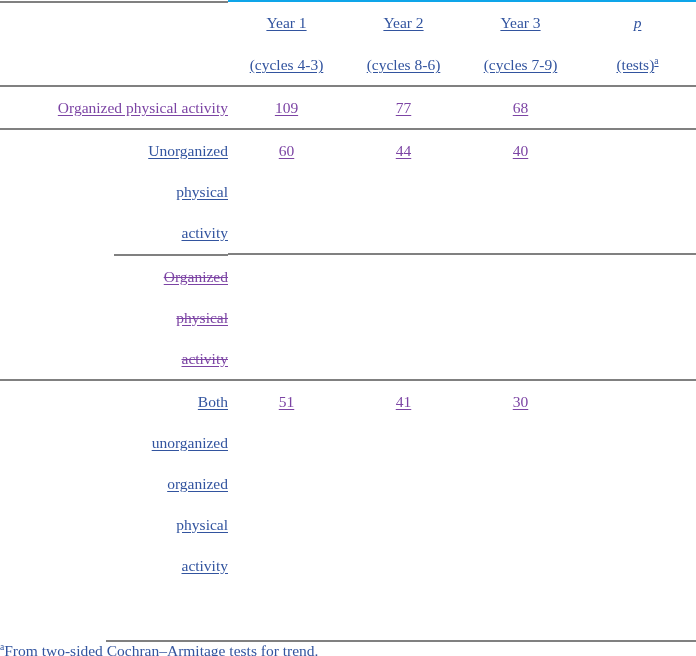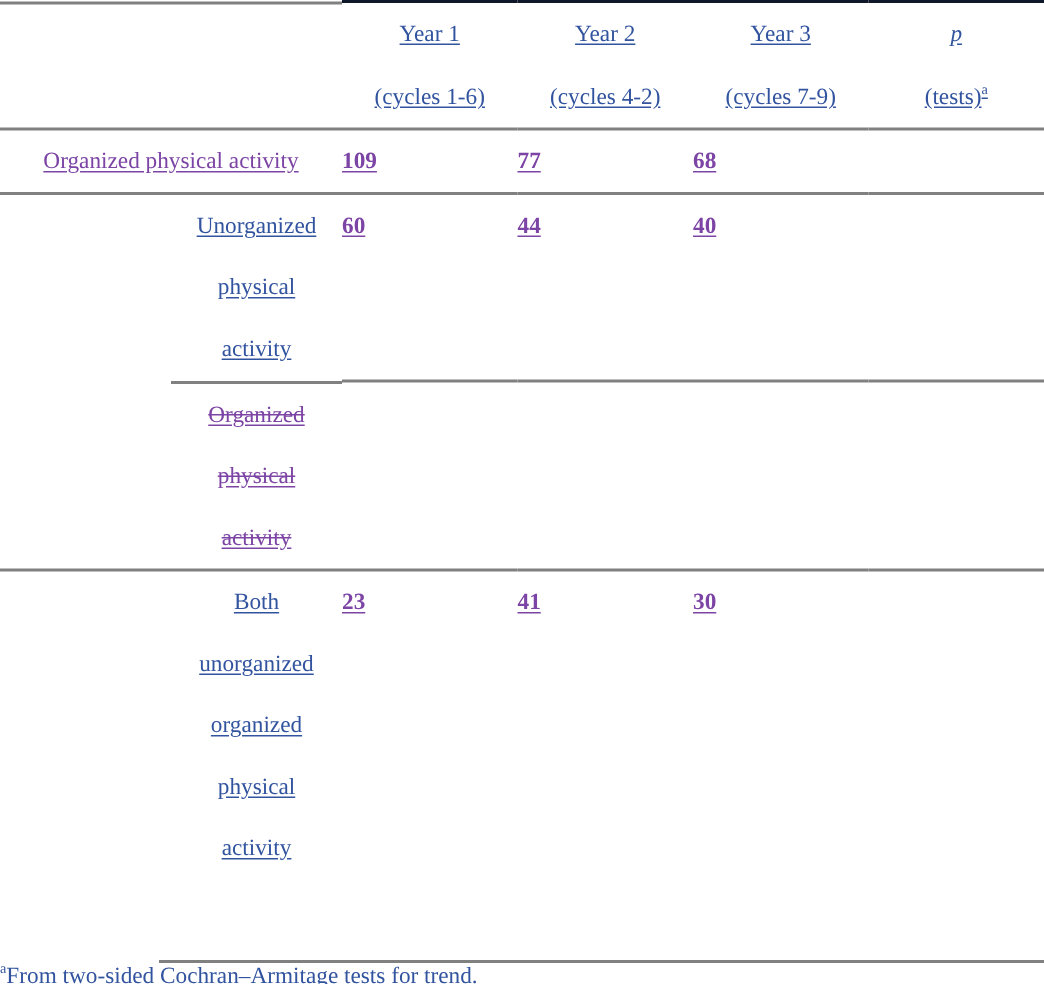--- a/index.html
+++ b/index.html
@@ -35,45 +35,45 @@
   col.c-p       { width: 117px; }
 
   td {
     padding: 0;
     vertical-align: top;
     line-height: 41px;
     height: 41px;
   }
 
   
-  .rule-top td        { border-top: 2px solid #0f172a; }
+  .rule-top td        { border-top: 2px solid #0ea5e9; }
   .rule-full td       { border-top: 2px solid #808080; }
   .rule-indent td.lab { border-top: none; }
   .rule-indent td.lab .pad-rule { border-top: 2px solid #808080; }
 
   
   .blue   { color: #32549f; }
   .purple { color: #7c44a4; }
 
   .u  { text-decoration: underline; text-underline-offset: 2px; }
   .su { text-decoration: underline line-through; text-underline-offset: 2px; }
 
   .hdr {
     text-align: center;
     white-space: nowrap;
   }
   .hdr .u { text-decoration: underline; }
 
   .num {
+    text-align: center;
     white-space: nowrap;
-    font-weight: bold;
   }
 
   .lab {
-    text-align: center;
+    text-align: right;
     white-space: nowrap;
   }
 
   
   .indent { padding-left: 114px; }
   .flush  { padding-left: 0px; }
 
   .ital { font-style: italic; }
 
   sup {
@@ -133,24 +133,24 @@
           <span class="blue u">Year 3</span>
         </td>
         <td class="hdr">
           <span class="blue u ital">p</span>
         </td>
       </tr>
 
       <tr>
         <td class="lab">&nbsp;</td>
         <td class="hdr">
-          <span class="blue u">(cycles 1-6)</span>
-        </td>
-        <td class="hdr">
-          <span class="blue u">(cycles 4-2)</span>
+          <span class="blue u">(cycles 4-3)</span>
+        </td>
+        <td class="hdr">
+          <span class="blue u">(cycles 8-6)</span>
         </td>
         <td class="hdr">
           <span class="blue u">(cycles 7-9)</span>
         </td>
         <td class="hdr">
           <span class="blue u">(tests)</span><sup class="blue u">a</sup>
         </td>
       </tr>
 
 
@@ -242,21 +242,21 @@
         <td class="num">&nbsp;</td>
         <td class="num">&nbsp;</td>
         <td class="num">&nbsp;</td>
       </tr>
 
       <tr class="rule-full">
         <td class="lab indent">
           <span class="blue u">Both </span>
         </td>
         <td class="num">
-          <span class="purple u">23</span>
+          <span class="purple u">51</span>
         </td>
         <td class="num">
           <span class="purple u">41</span>
         </td>
         <td class="num">
           <span class="purple u">30</span>
         </td>
         <td class="num">
           <span class="purple u"></span>
         </td>

